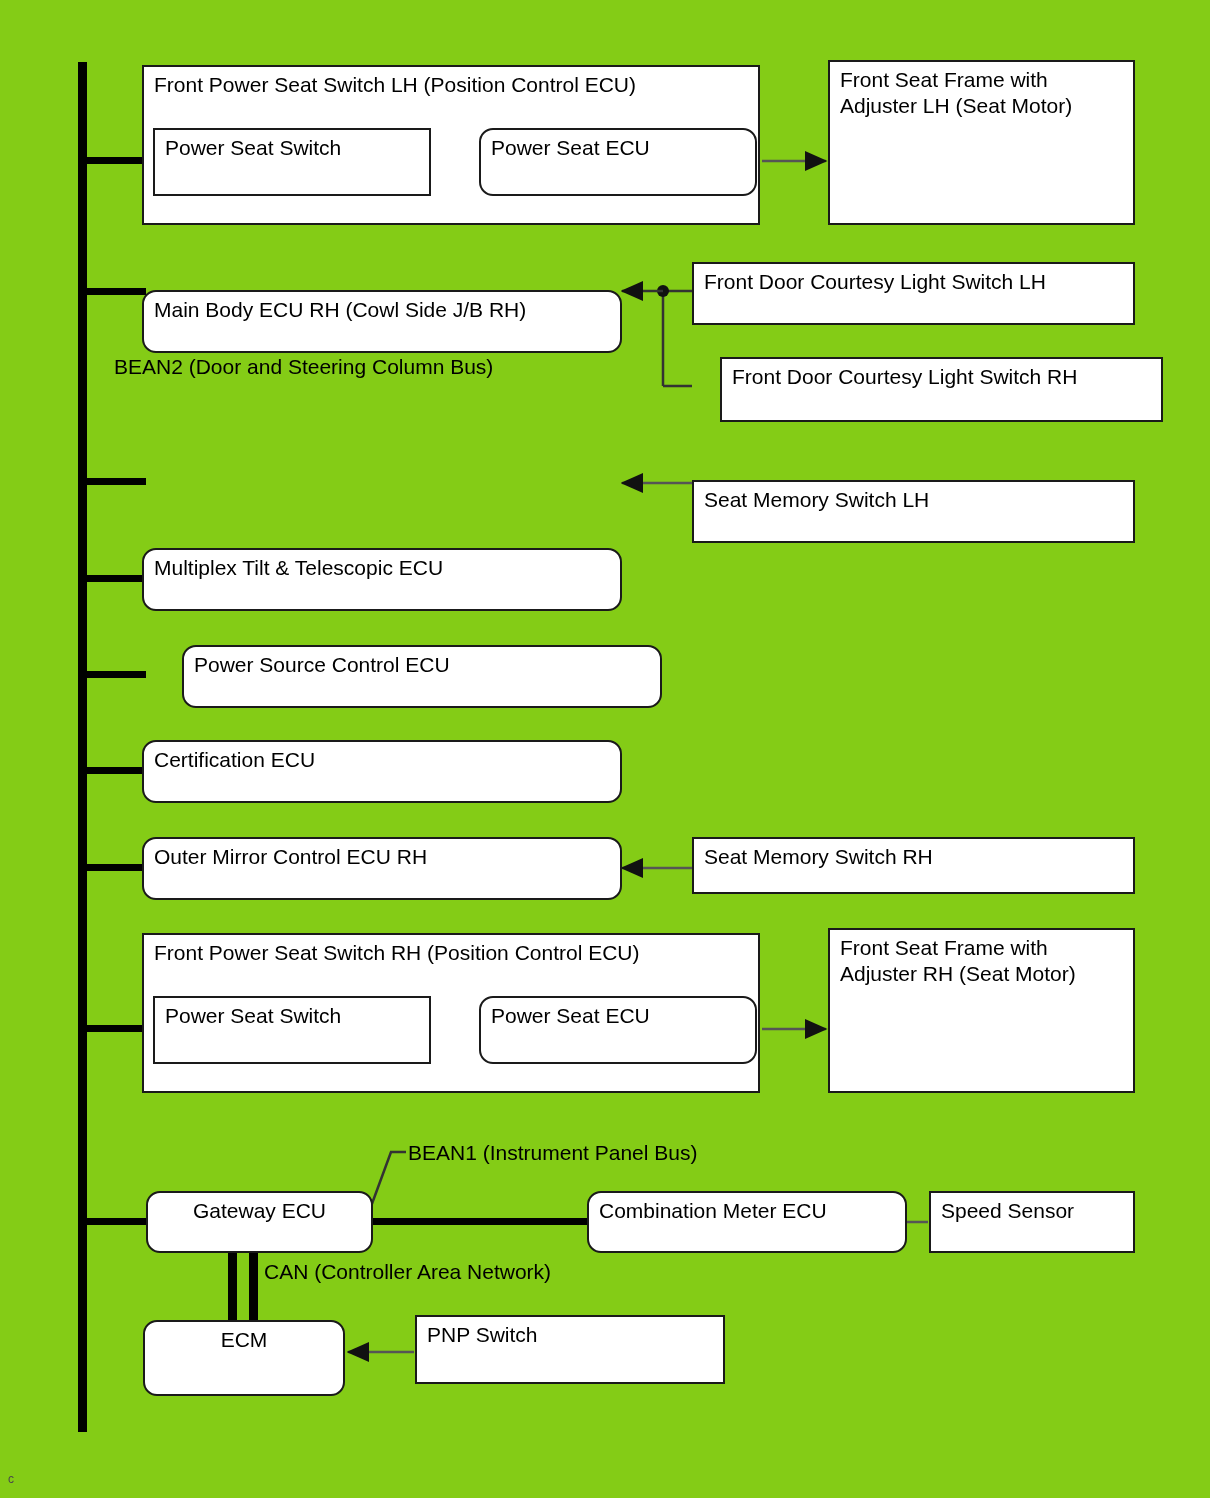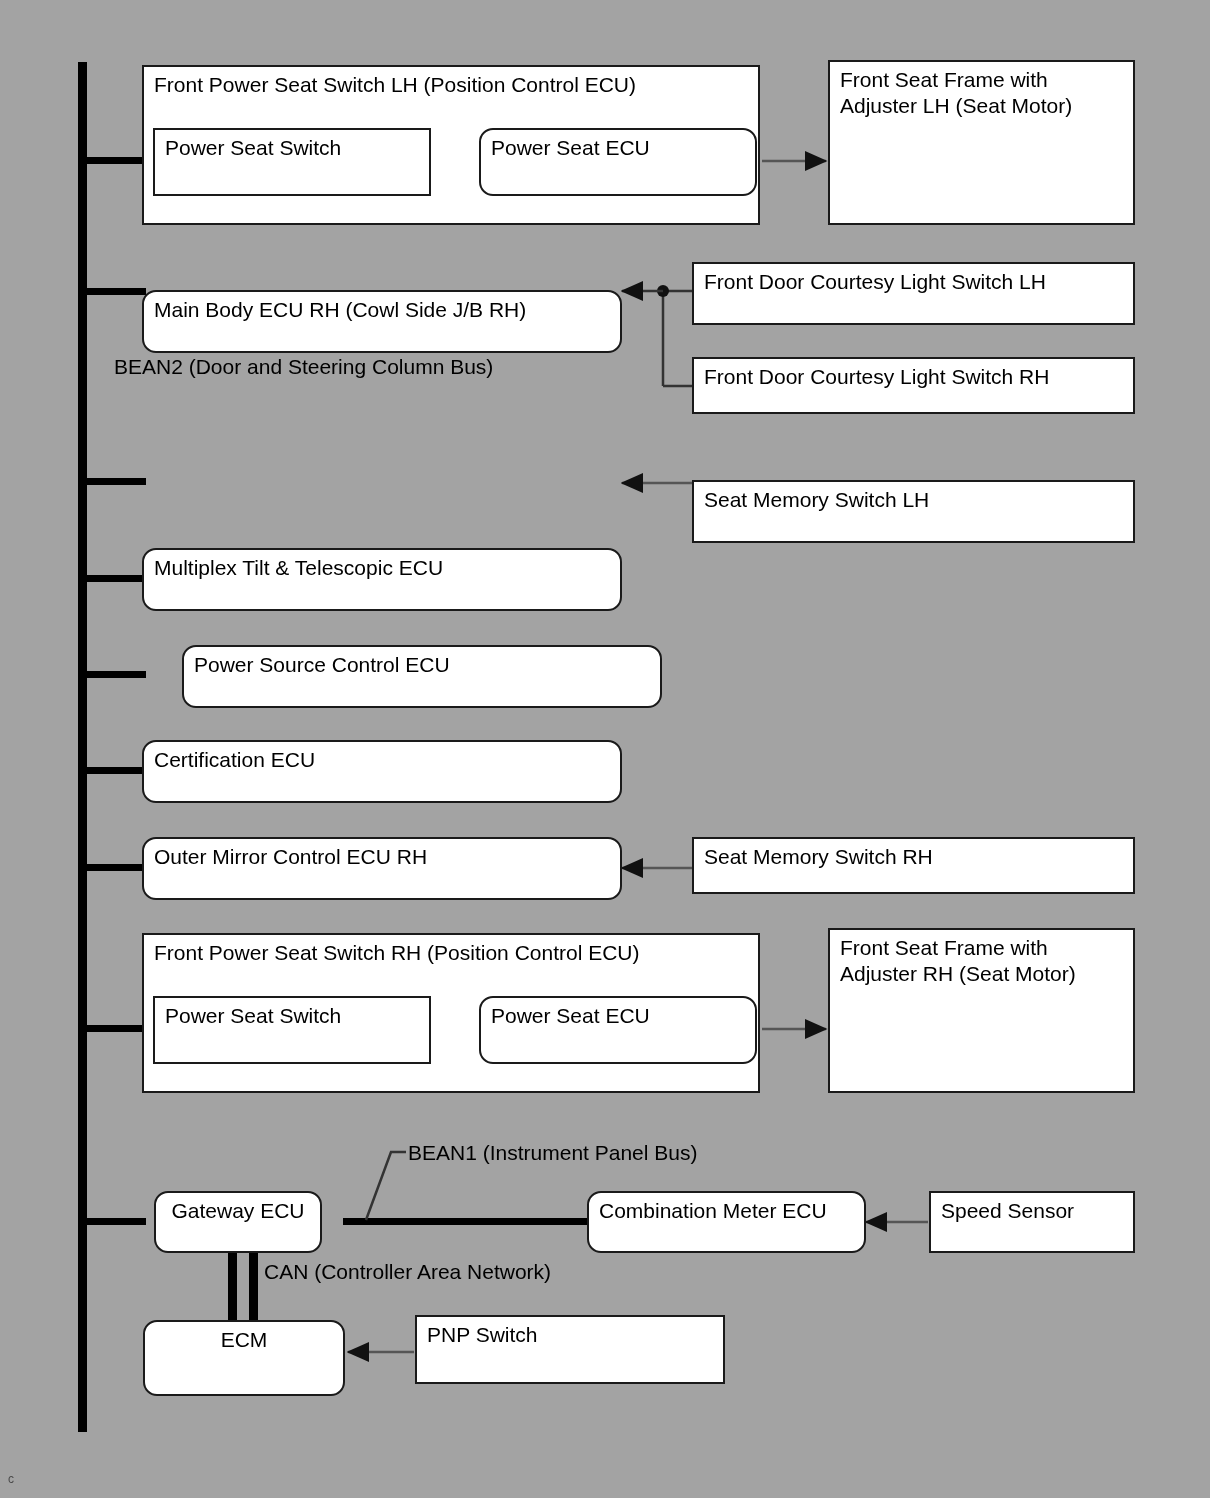--- a/index.html
+++ b/index.html
@@ -4,21 +4,21 @@
 <style>
   html, body {
     margin: 0;
     padding: 0;
     background: #ffffff;
   }
   #canvas {
     position: relative;
     width: 1210px;
     height: 1498px;
-    background: #a3a3a3;
+    background: #84cc16;
     font-family: "Liberation Sans", sans-serif;
     overflow: hidden;
   }
   .node {
     position: absolute;
     box-sizing: border-box;
     background: #ffffff;
     border: 2px solid #1a1a1a;
   }
   .node.rect { border-radius: 0; }
@@ -130,21 +130,21 @@
     <div class="label">Front Seat Frame with
 Adjuster LH (Seat Motor)</div>
   </div>
 
   <div class="node round" style="left:142px; top:262px; width:480px; height:63px;margin-top:28px;">
     <div class="label">Main Body ECU RH (Cowl Side J/B RH)</div>
   </div>
   <div class="node rect" style="left:692px; top:262px; width:443px; height:63px;">
     <div class="label">Front Door Courtesy Light Switch LH</div>
   </div>
-  <div class="node rect" style="left:692px; top:357px; width:443px; height:57px;">
+  <div class="node rect" style="left:720px; top:357px; width:443px; height:65px;">
     <div class="label">Front Door Courtesy Light Switch RH</div>
   </div>
 
   <div class="freetext" style="left:114px; top:354px;">BEAN2 (Door and Steering Column Bus)</div>
 
   <div class="node rect" style="left:692px; top:452px; width:443px; height:63px;margin-top:28px;">
     <div class="label">Seat Memory Switch LH</div>
   </div>
 
   <div class="node round" style="left:142px; top:548px; width:480px; height:63px;">
@@ -173,25 +173,25 @@
   <div class="node round" style="left:479px; top:996px; width:278px; height:68px;">
     <div class="label">Power Seat ECU</div>
   </div>
   <div class="node rect" style="left:828px; top:928px; width:307px; height:165px;">
     <div class="label">Front Seat Frame with
 Adjuster RH (Seat Motor)</div>
   </div>
 
   <div class="freetext" style="left:408px; top:1140px;">BEAN1 (Instrument Panel Bus)</div>
 
-  <div class="node round" style="left:154px; top:1191px; width:168px; height:62px;padding-left:7px;">
+  <div class="node round" style="left:146px; top:1191px; width:227px; height:62px;padding-left:7px;">
     <div class="label center">Gateway ECU</div>
   </div>
 
-  <div class="node round" style="left:587px; top:1191px; width:279px; height:62px;">
+  <div class="node round" style="left:587px; top:1191px; width:320px; height:62px;">
     <div class="label">Combination Meter ECU</div>
   </div>
 
   <div class="node rect" style="left:929px; top:1191px; width:206px; height:62px;">
     <div class="label">Speed Sensor</div>
   </div>
 
   <div class="freetext" style="left:264px; top:1259px;">CAN (Controller Area Network)</div>
 
   <div class="node round" style="left:143px; top:1320px; width:202px; height:76px;">

